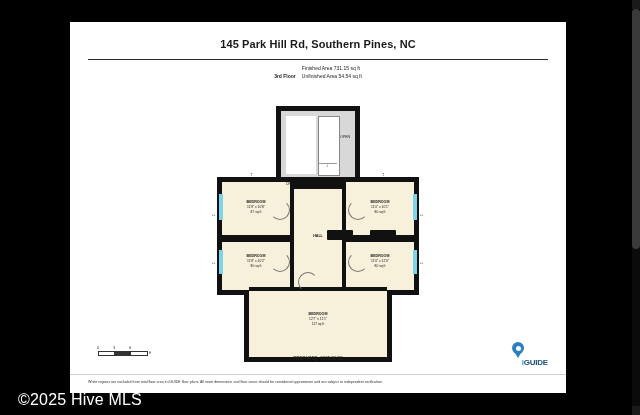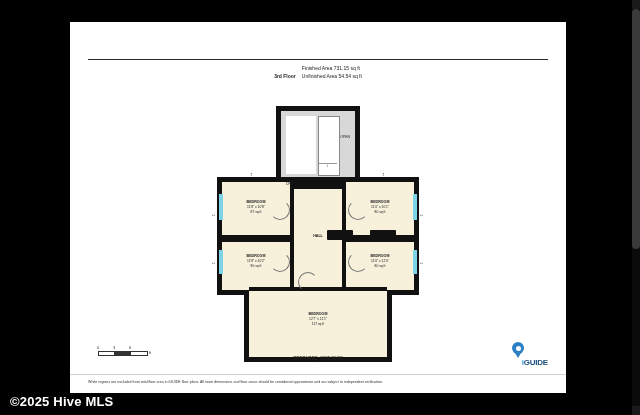--- a/index.html
+++ b/index.html
@@ -269,41 +269,42 @@
     left: 18px;
     right: 18px;
     bottom: 7px;
     font-size: 3.6px;
     color: #333;
     line-height: 7px;
   }
 
   .watermark {
     position: absolute;
-    left: 10px;
+    left: 18px;
     bottom: 6px;
-    font-size: 13px;
-    font-weight: bold;
+    font-size: 16px;
+    font-weight: normal;
     color: #ffffff;
     letter-spacing: 0.2px;
   }
 </style>
 </head>
 <body>
 
 <div class="stage">
 
   <div class="scroll-track">
     <div class="scroll-arrow top"></div>
     <div class="scroll-thumb"></div>
     <div class="scroll-arrow bottom"></div>
   </div>
 
   <div class="sheet">
 
+    <div class="title">145 Park Hill Rd, Southern Pines, NC</div>
     <div class="hr-top"></div>
 
     <div class="subhead">
       <span class="floor">3rd Floor</span><span class="areas"><span>Finished Area 731.15 sq ft</span><br><span>Unfinished Area 54.54 sq ft</span></span>
     </div>
 
     <div class="plan">
 
       <div class="wall" style="left:206px; top:24px; width:84px; height:78px;"></div>
       <div class="room-gray" style="left:211px; top:29px; width:74px; height:68px;"></div>

